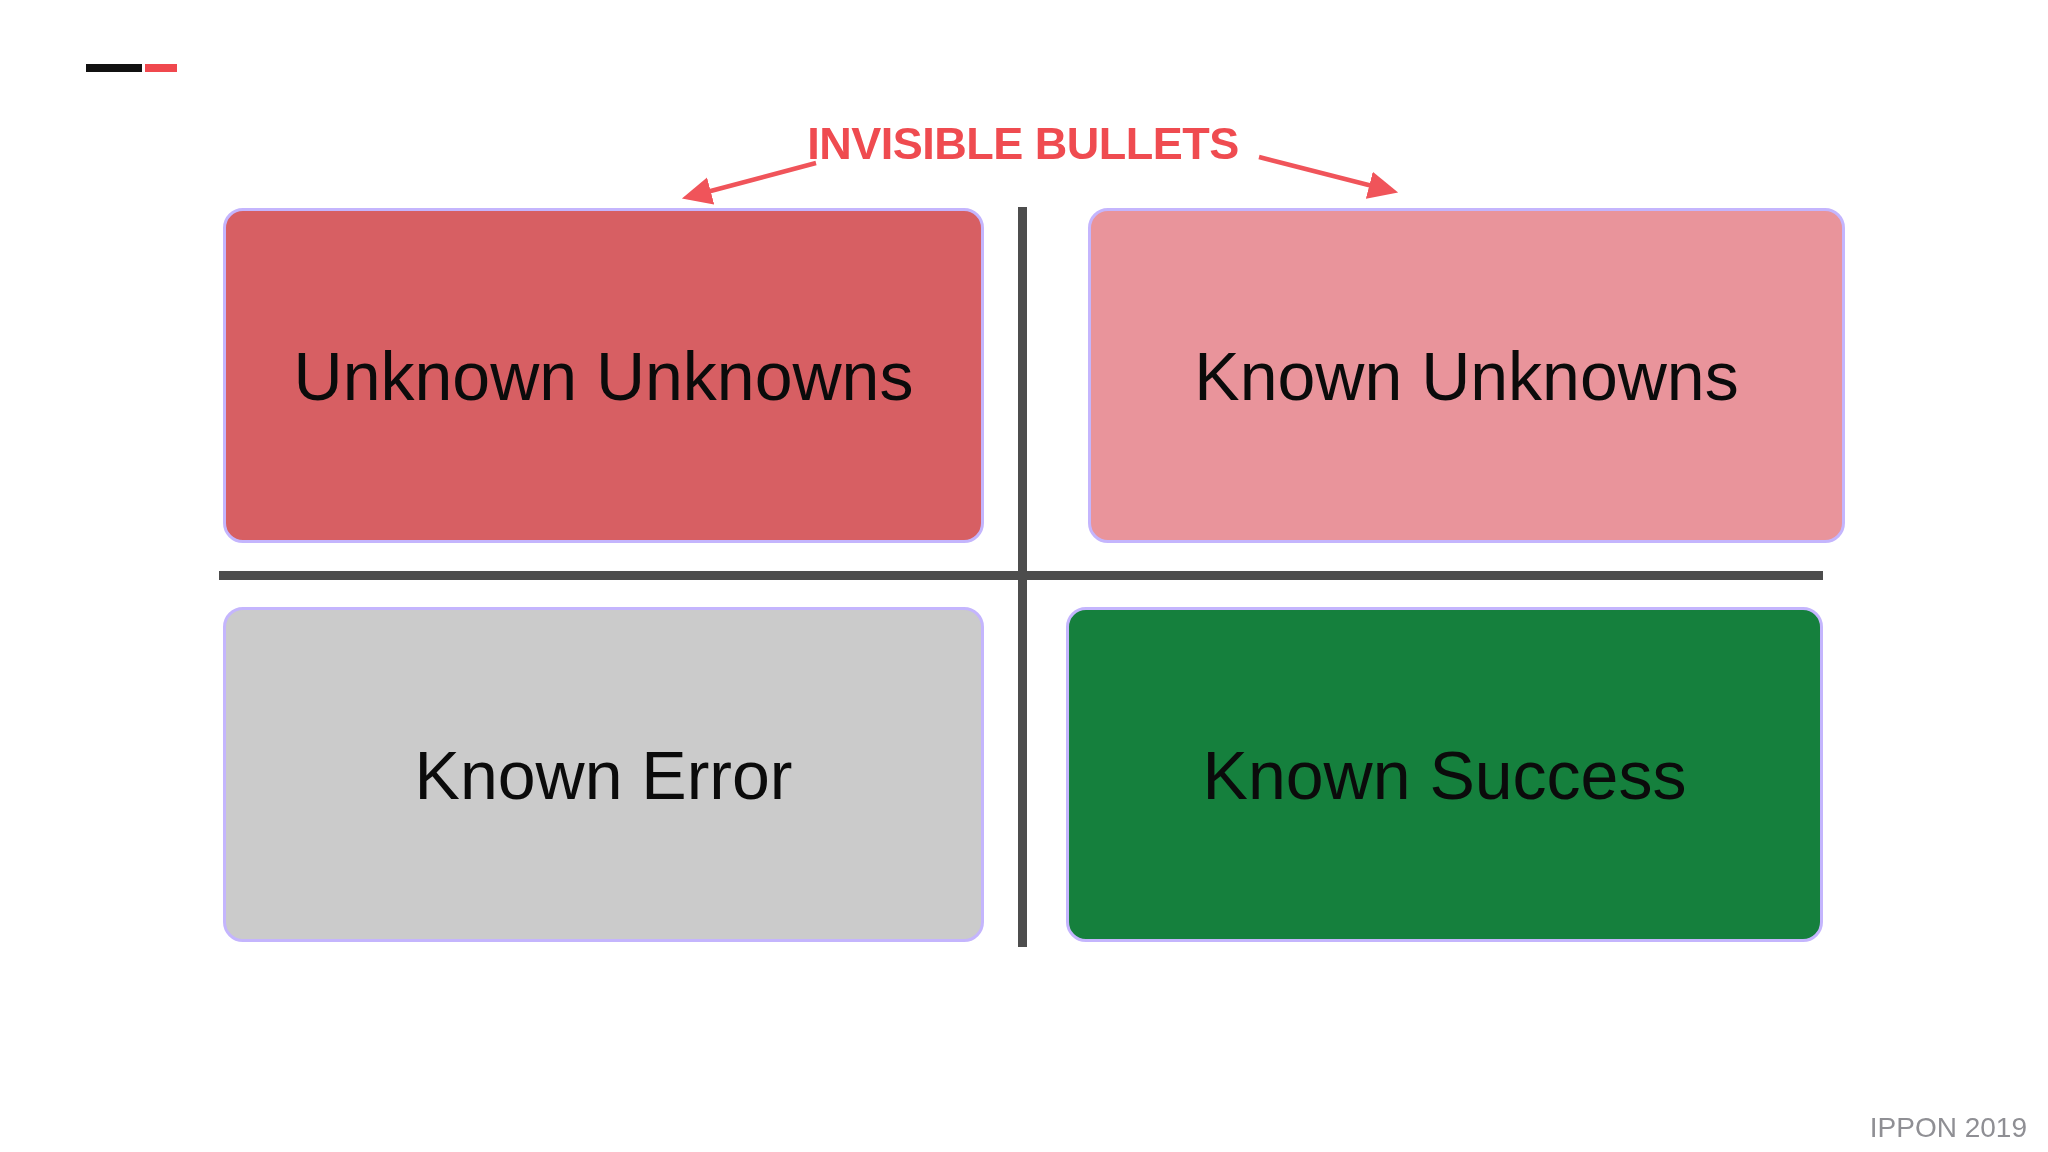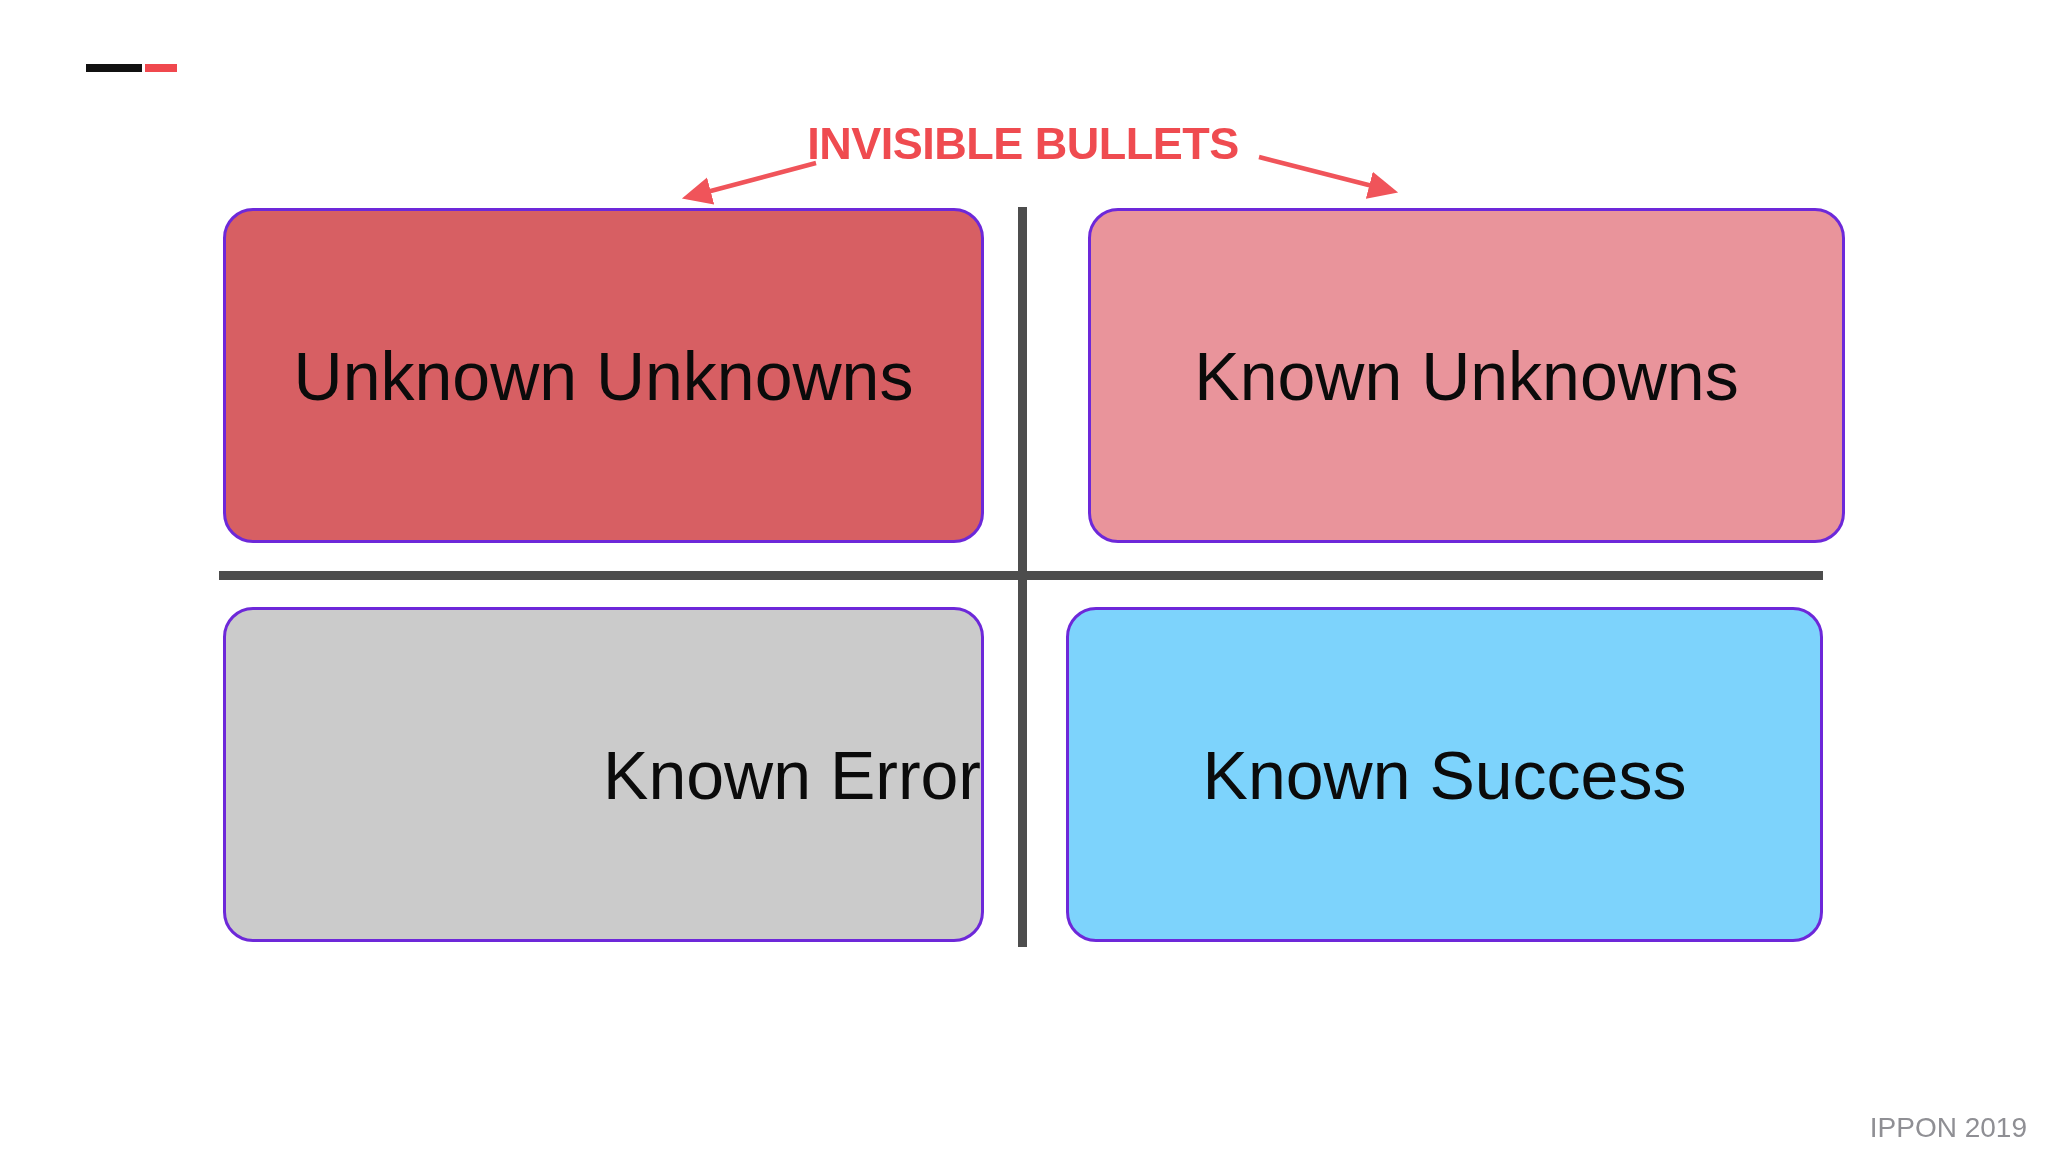--- a/index.html
+++ b/index.html
@@ -40,22 +40,22 @@
     position: absolute;
     left: 0; top: 0;
     width: 2048px; height: 1152px;
     pointer-events: none;
   }
 
   
   .quadrant {
     position: absolute;
     box-sizing: border-box;
-    border: 3px solid #6d28d9;
-    border-radius: 30px;
+    border: 3px solid #c4b5fd;
+    border-radius: 20px;
     display: flex;
     align-items: center;
     justify-content: center;
     font-size: 68px;
     color: #0b0b0b;
     letter-spacing: 0;
     white-space: nowrap;
   }
   .q-tl { left: 223px;  top: 208px; width: 761px; height: 335px; }
   .q-tr { left: 1066px; top: 208px; width: 757px; height: 335px; }
@@ -108,25 +108,25 @@
   </svg>
 
   <div class="quadrant q-tl" style="background-color: rgb(215, 95, 99);">
     <span>Unknown Unknowns</span>
   </div>
 
   <div class="quadrant q-tr" style="background-color: rgb(233, 148, 155); margin-left: 22px;">
     <span>Known Unknowns</span>
   </div>
 
-  <div class="quadrant q-bl" style="background-color: rgb(203, 203, 203); justify-content: flex-end;">
+  <div class="quadrant q-bl" style="background-color: rgb(203, 203, 203);">
     <span>Known Error</span>
   </div>
 
-  <div class="quadrant q-br" style="background-color: #7dd3fc;">
+  <div class="quadrant q-br" style="background-color: #15803d;">
     <span>Known Success</span>
   </div>
 
   <div class="divider-h"></div>
   <div class="divider-v"></div>
 
   <div class="footer-credit">IPPON 2019</div>
 
 </div>
 

